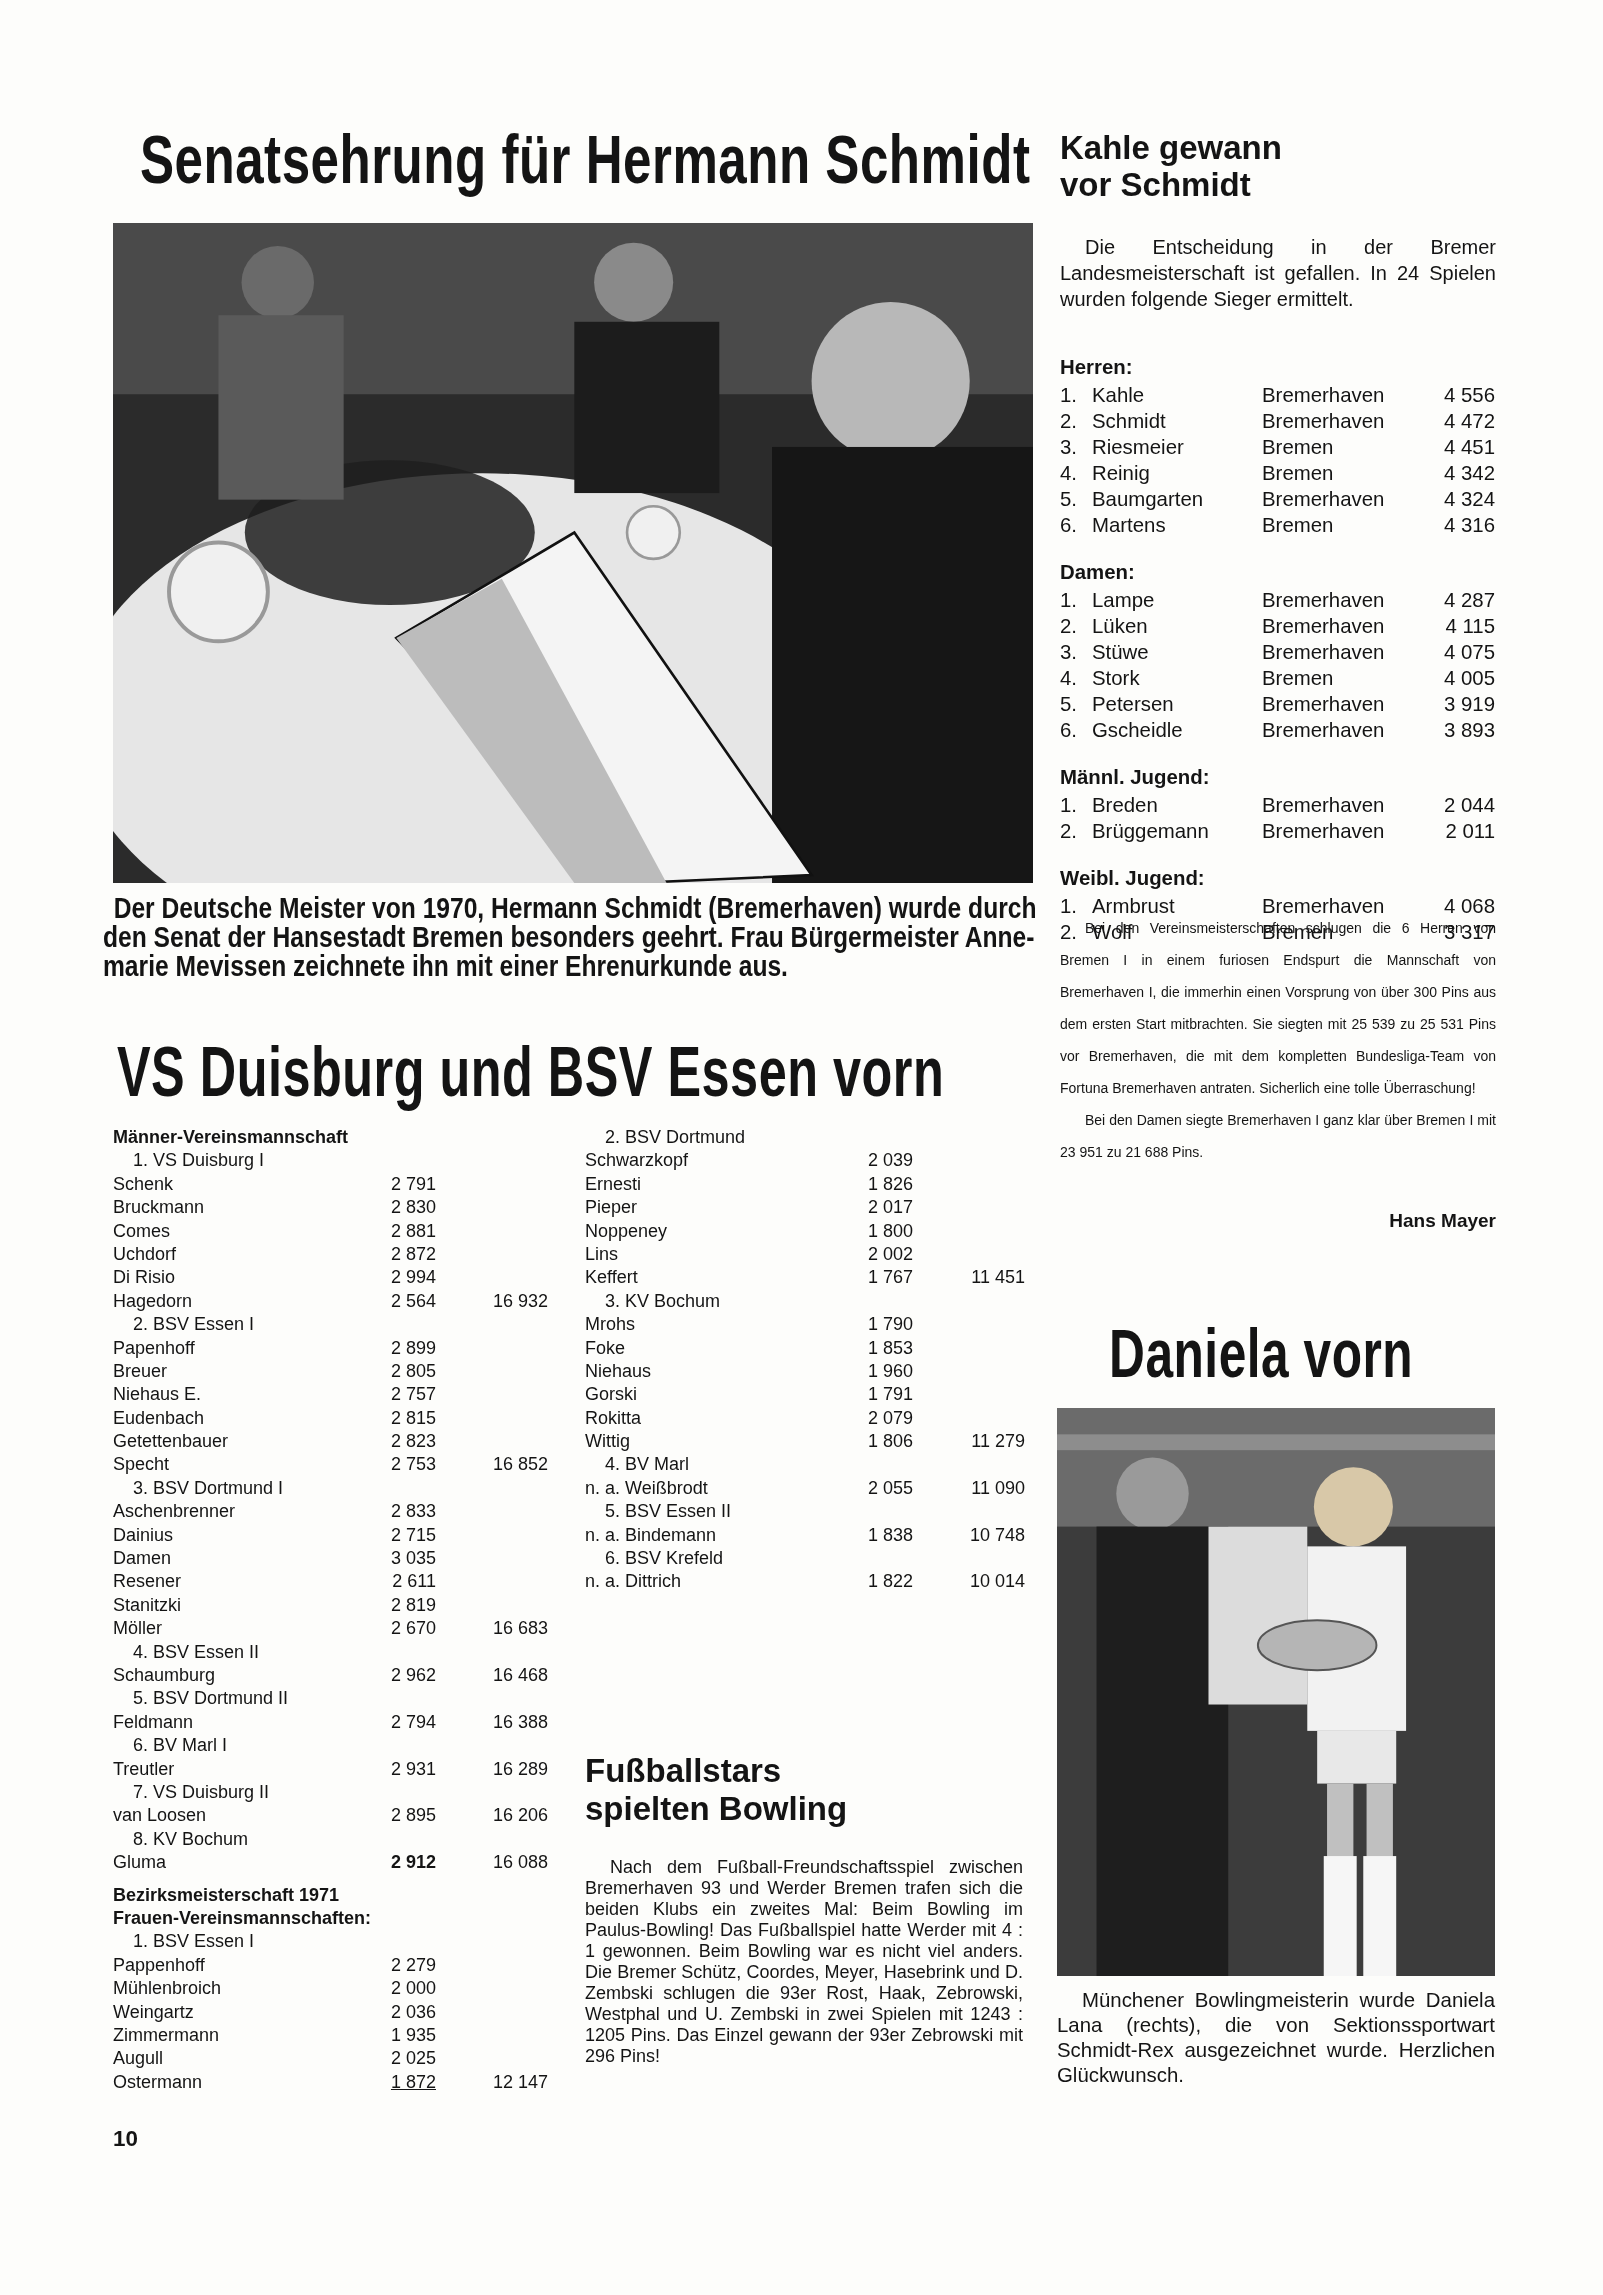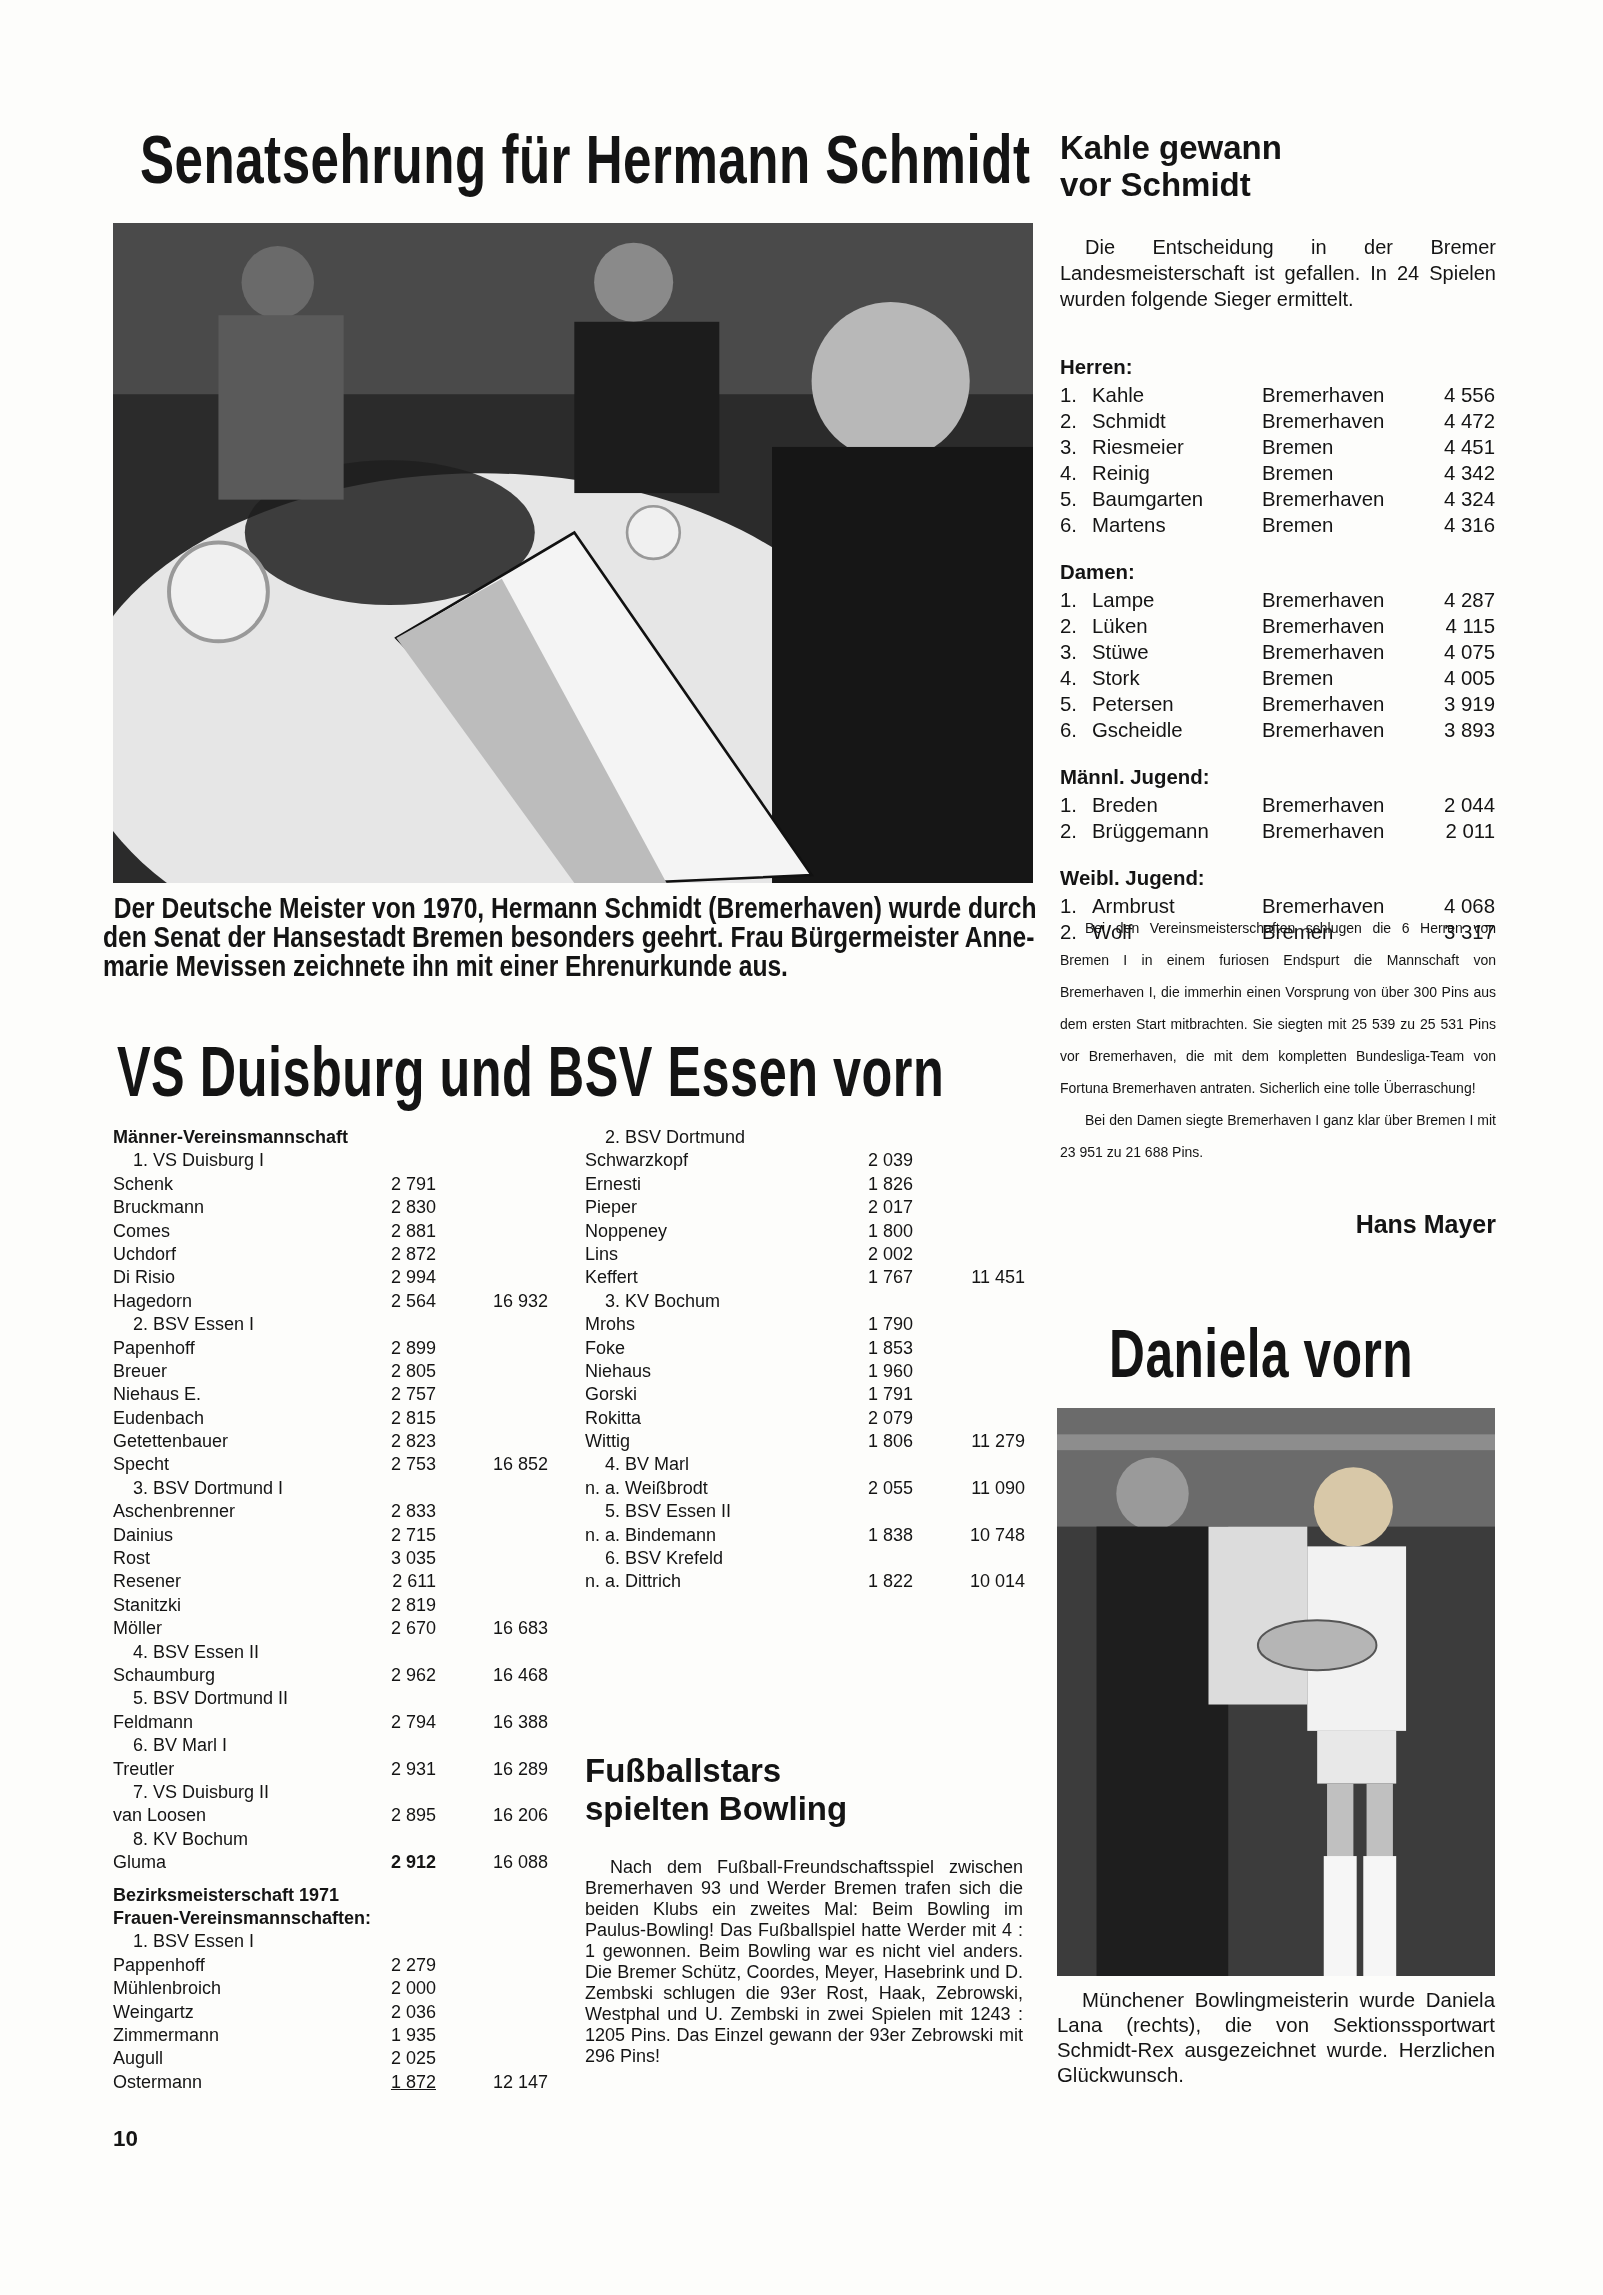--- a/index.html
+++ b/index.html
@@ -131,21 +131,21 @@
     </div>
     <div class="row">
       <span class="name">Aschenbrenner</span>
       <span class="score" style="right: 112px;">2 833</span>
     </div>
     <div class="row">
       <span class="name">Dainius</span>
       <span class="score" style="right: 112px;">2 715</span>
     </div>
     <div class="row">
-      <span class="name">Rost</span>
+      <span class="name">Damen</span>
       <span class="score" style="right: 112px;">3 035</span>
     </div>
     <div class="row">
       <span class="name">Resener</span>
       <span class="score" style="right: 112px;">2 611</span>
     </div>
     <div class="row">
       <span class="name">Stanitzki</span>
       <span class="score" style="right: 112px;">2 819</span>
     </div>
@@ -429,21 +429,21 @@
       <span class="nm">Wolf</span>
       <span class="city">Bremen</span>
       <span class="pts">3 317</span>
     </div>
   </div>
 
 <div class="para" style="left:1060px; top:912px; width:436px; font-size:14px; line-height:32px;">
   <p>Bei den Vereinsmeisterschaften schlugen die 6 Herren von Bremen I in einem furiosen Endspurt die Mannschaft von Bremerhaven I, die immerhin einen Vorsprung von über 300 Pins aus dem ersten Start mitbrachten. Sie siegten mit 25 539 zu 25 531 Pins vor Bremerhaven, die mit dem kompletten Bundesliga-Team von Fortuna Bremerhaven antraten. Sicherlich eine tolle Überraschung!</p>
   <p>Bei den Damen siegte Bremerhaven I ganz klar über Bremen I mit 23 951 zu 21 688 Pins.</p>
 </div>
-<div class="abs" style="left:1060px; width:436px; top:1210px; text-align:right; font-size:25px; font-weight:bold;">Hans Mayer</div>
+<div class="abs" style="left:1060px; width:436px; top:1210px; text-align:right; font-size:19px; font-weight:bold;">Hans Mayer</div>
 
 <div class="abs headline-condensed" style="left:1109px; top:1314px; font-size:69px; transform:scaleX(0.72);">Daniela vorn</div>
 
 <div class="photo" style="left:1057px; top:1408px; width:438px; height:568px;">
   <svg viewBox="0 0 665 862" preserveAspectRatio="none">
     <rect width="665" height="862" fill="#3c3c3c"></rect>
     <rect x="0" y="0" width="665" height="180" fill="#6b6b6b"></rect>
     <rect x="0" y="40" width="665" height="24" fill="#8d8d8d"></rect>
     <circle cx="145" cy="130" r="55" fill="#9a9a9a"></circle>
     <rect x="60" y="180" width="200" height="682" fill="#1e1e1e"></rect>

